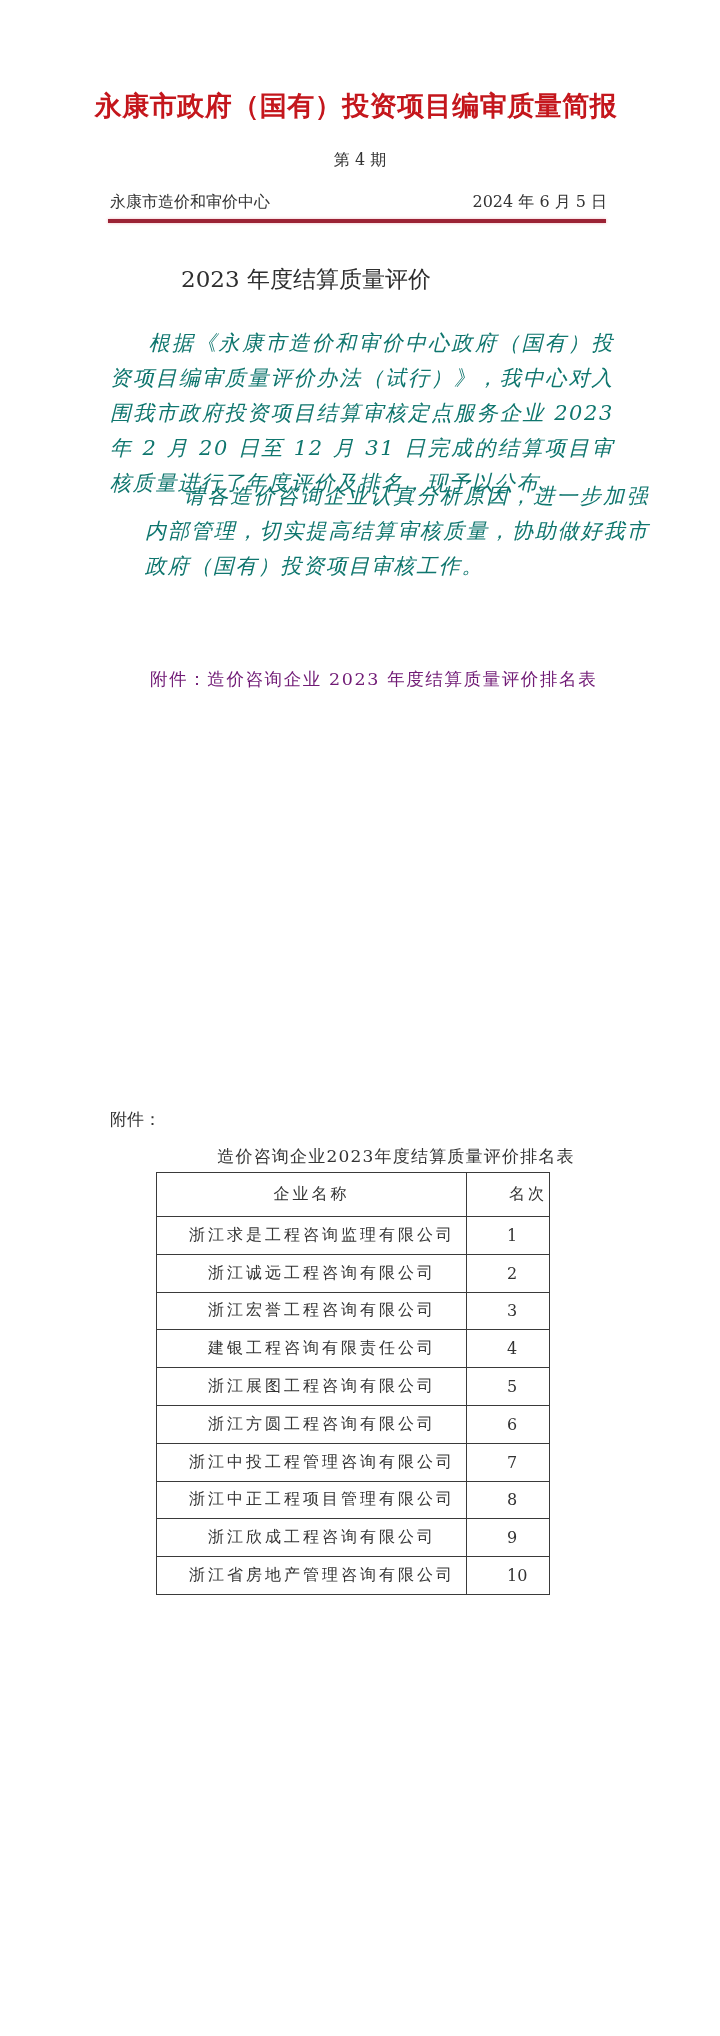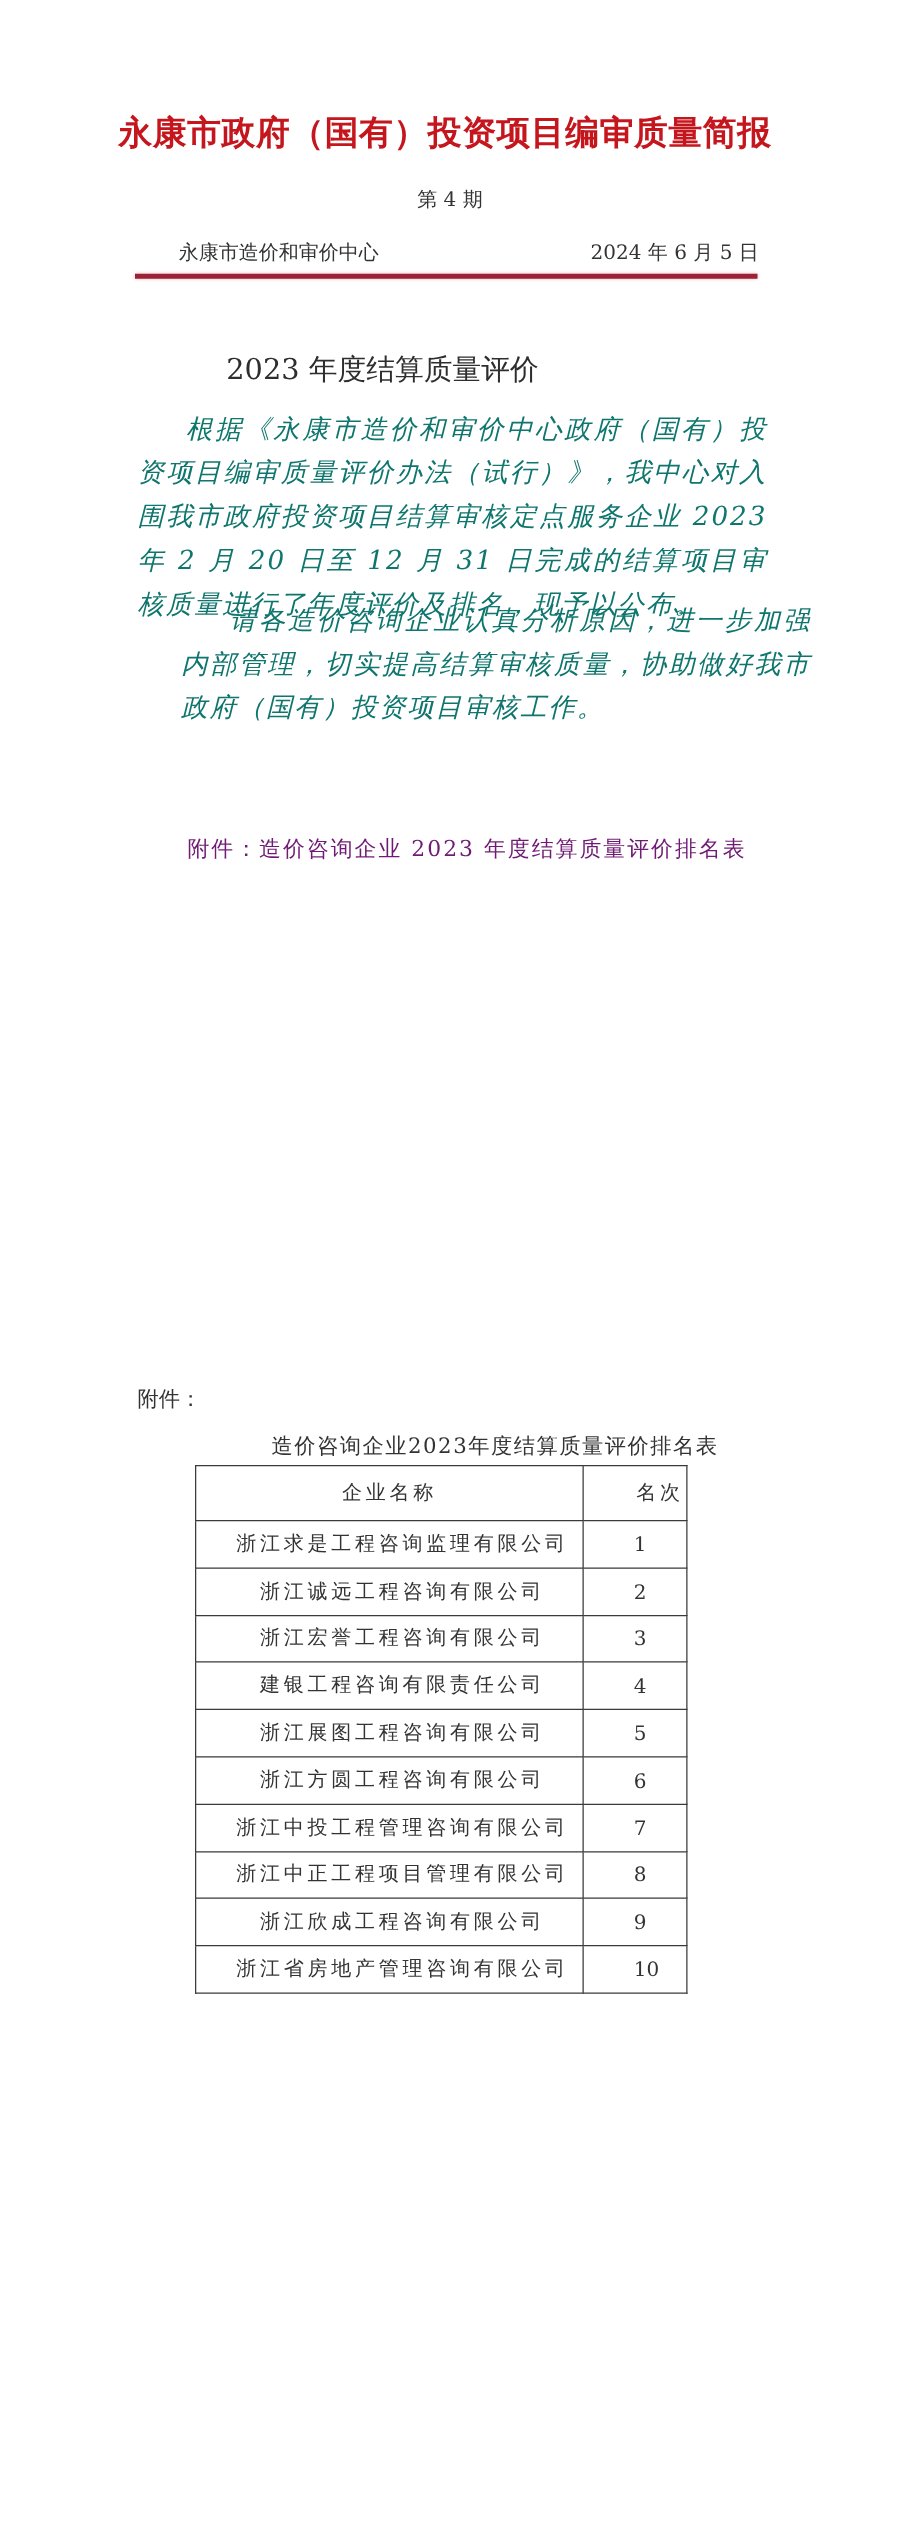--- a/index.html
+++ b/index.html
@@ -29,34 +29,33 @@
     .issue-no {
       left: 0; width: 720px; top: 150px;
       text-align: center;
       font-size: 16px;
       color: #333;
     }
     .issuer {
       left: 110px; top: 192px;
       font-size: 16px;
       color: #333;
-      margin-left: 33px;
     }
     .issue-date {
       right: 113px; top: 192px;
       font-size: 16px;
       color: #333;
     }
     .red-rule {
       left: 108px; width: 498px; top: 219px; height: 4px;
       background: #9b2335;
       box-shadow: 0 0 3px rgba(200,40,60,0.35);
     }
     .doc-heading {
-      left: 0; width: 612px; top: 280px;
+      left: 0; width: 612px; top: 264px;
       text-align: center;
       font-size: 23px;
       color: #2e2e2e;
     }
     .para {
       left: 110px; width: 504px;
       font-size: 21px;
       line-height: 35px;
       letter-spacing: 1.6px;
       text-align: justify;

